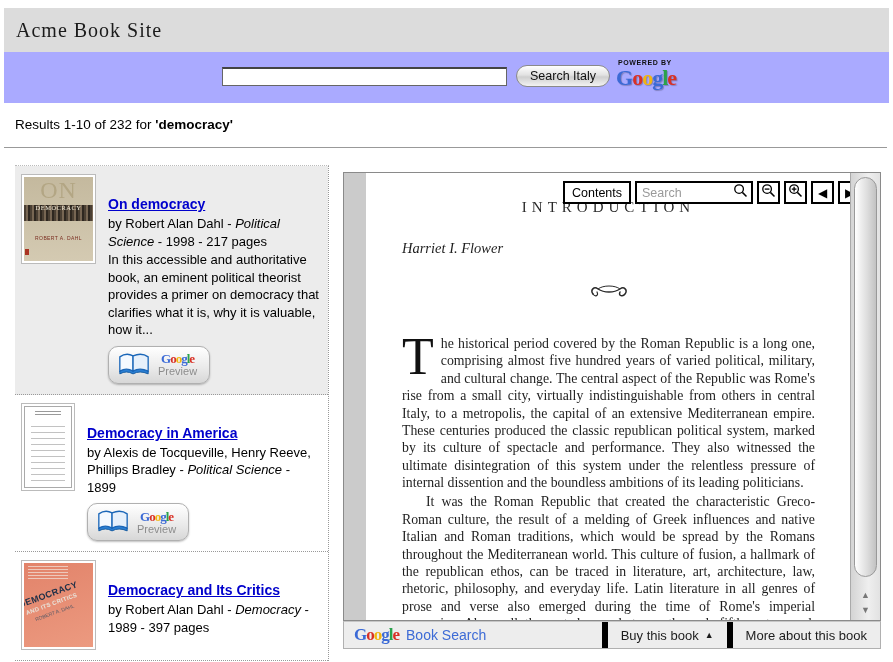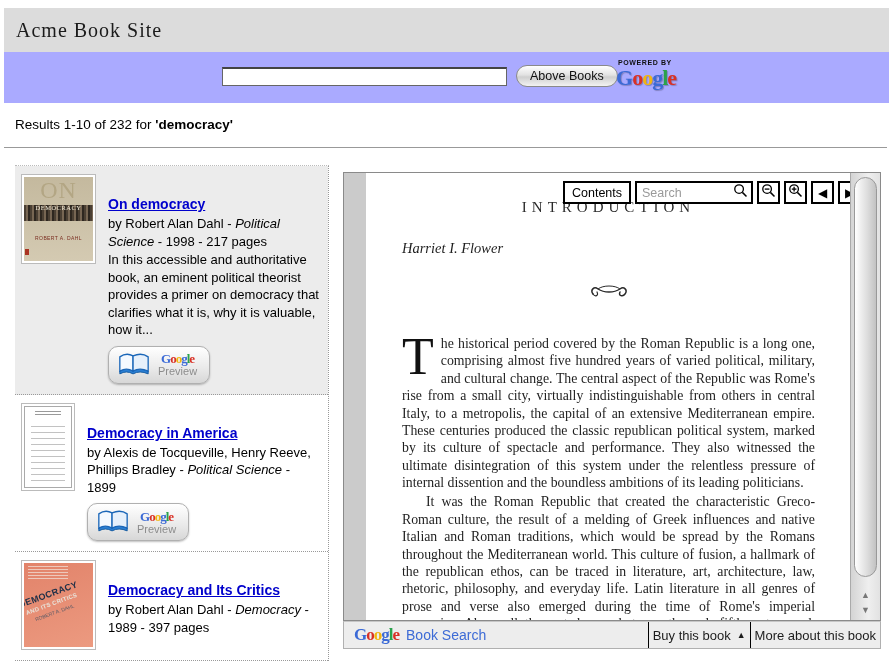--- a/index.html
+++ b/index.html
@@ -113,36 +113,36 @@
     background:linear-gradient(to right,#ffffff,#dcdcdc 60%,#c2c2c2); border:1px solid #999; cursor:pointer; }
   .varrows { position:absolute; left:0; right:0; bottom:2px; }
   .varrow { height:15px; text-align:center; font-size:9px; color:#777; line-height:15px; cursor:pointer; }
 
   
   .viewer-footer { width:538px; height:28px; background:#ededed; border:1px solid #b0b0b0;
     border-top:1px solid #c6c6c6; display:flex; align-items:stretch; }
   .vf-brand { display:flex; align-items:center; gap:7px; padding:0 10px; }
   .vf-brand-suffix { color:#3d6bd6; font-size:14px; }
   .vf-spacer { flex:1; }
-  .vf-cell { display:flex; align-items:center; padding:0 4px; border-left:1px solid #000000;
+  .vf-cell { display:flex; align-items:center; padding:0 13px; border-left:6px solid #000000;
     font-size:13px; color:#1c1c1c; cursor:pointer; white-space:nowrap; }
   .vf-tri { font-size:9px; margin-left:6px; }
 </style>
 </head>
 <body>
 
 <div id="app">
 
   <div class="site-header">
     <span class="site-title">Acme Book Site</span>
   </div>
 
   <div class="search-band">
     <input class="band-input" type="text" value="" style="">
-    <button class="band-btn">Above Books</button>
+    <button class="band-btn">Search Italy</button>
     <div class="powered">
       <span class="powered-label">POWERED BY</span>
       <span class="glogo glogo-lg"><span style="color: rgb(59, 106, 214);">G</span><span style="color: rgb(217, 48, 37);">o</span><span style="color: rgb(242, 181, 15);">o</span><span style="color: rgb(59, 106, 214);">g</span><span style="color: rgb(43, 162, 76);">l</span><span style="color: rgb(217, 48, 37);">e</span></span>
     </div>
   </div>
 
   <div class="results-line"><span>Results 1-10 of 232 for </span><b>'democracy'</b></div>
   <hr class="rule">
 
   <div class="results-col">

